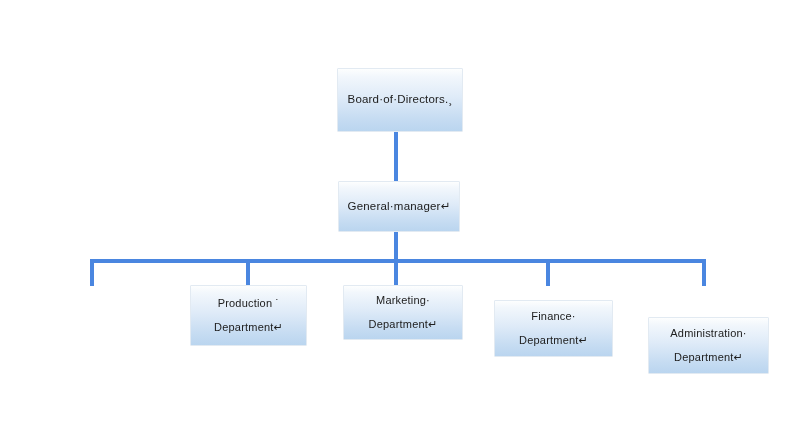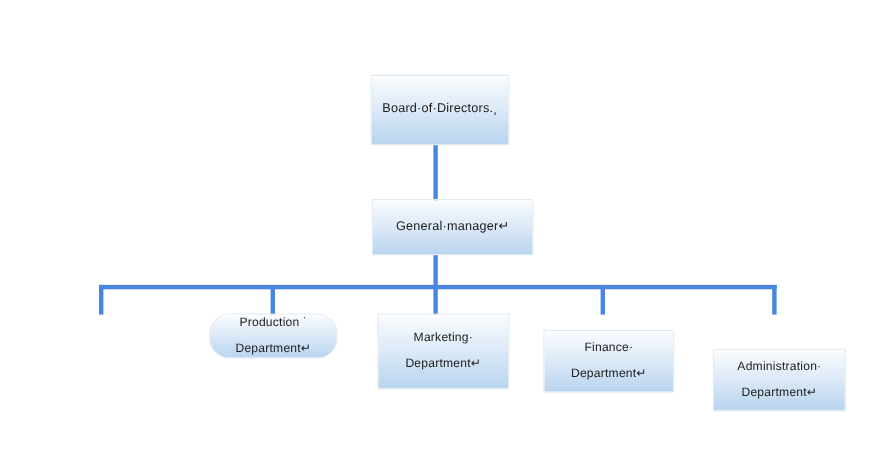--- a/index.html
+++ b/index.html
@@ -71,31 +71,31 @@
   <div class="conn v" style="left:90px; top:259px; height:27px;"></div>
   <div class="conn v" style="left:246px; top:259px; height:27px;"></div>
   <div class="conn v" style="left:394px; top:259px; height:27px;"></div>
   <div class="conn v" style="left:546px; top:259px; height:27px;"></div>
   <div class="conn v" style="left:702px; top:259px; height:27px;"></div>
 
   <div class="node single" style="left:337px; top:68px; width:126px; height:64px;">
     <span class="line">Board·of·Directors.¸</span>
   </div>
 
-  <div class="node single" style="left:338px; top:181px; width:147px; height:51px;">
+  <div class="node single" style="left:338px; top:181px; width:122px; height:51px;">
     <span class="line">General·manager↵</span>
   </div>
 
 
-  <div class="node" style="left:190px; top:285px; width:117px; height:41px;border-radius:19px;">
+  <div class="node" style="left:190px; top:285px; width:117px; height:61px;">
     <span class="line">Production ˙</span>
     <span class="line">Department↵</span>
   </div>
 
-  <div class="node" style="left:343px; top:285px; width:120px; height:69px;">
+  <div class="node" style="left:343px; top:285px; width:120px; height:55px;">
     <span class="line">Marketing·</span>
     <span class="line">Department↵</span>
   </div>
 
   <div class="node" style="left:494px; top:300px; width:119px; height:57px;">
     <span class="line">Finance·</span>
     <span class="line">Department↵</span>
   </div>
 
   <div class="node" style="left:648px; top:285px; width:121px; height:57px;margin-top:32px;">

